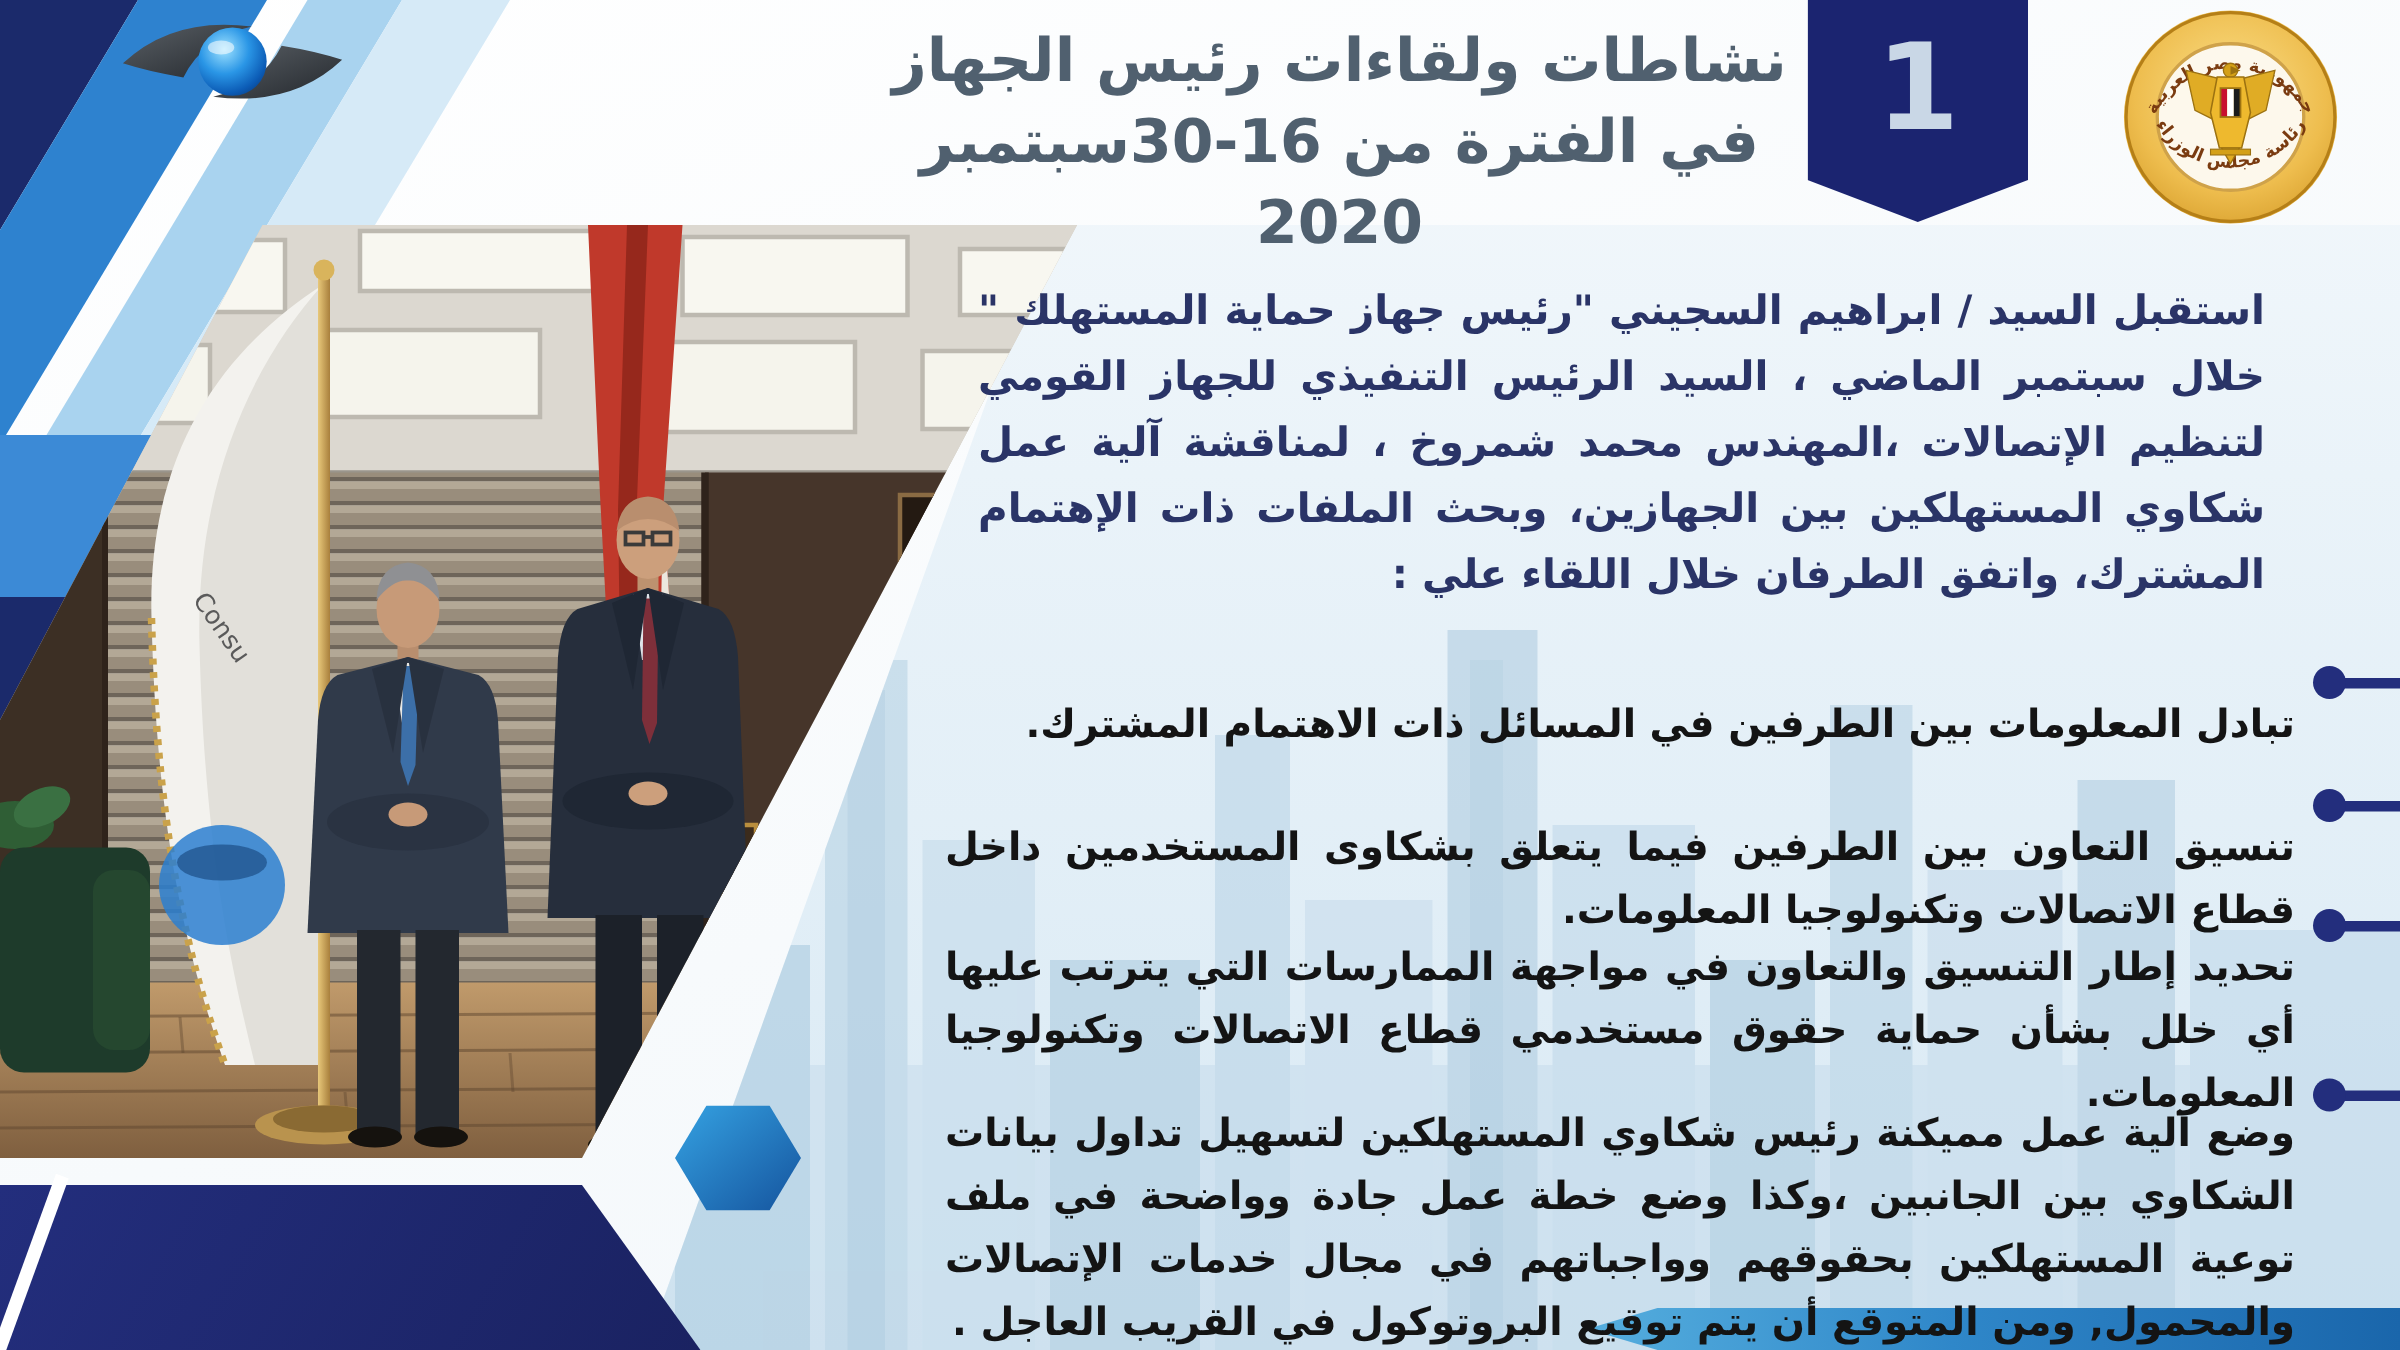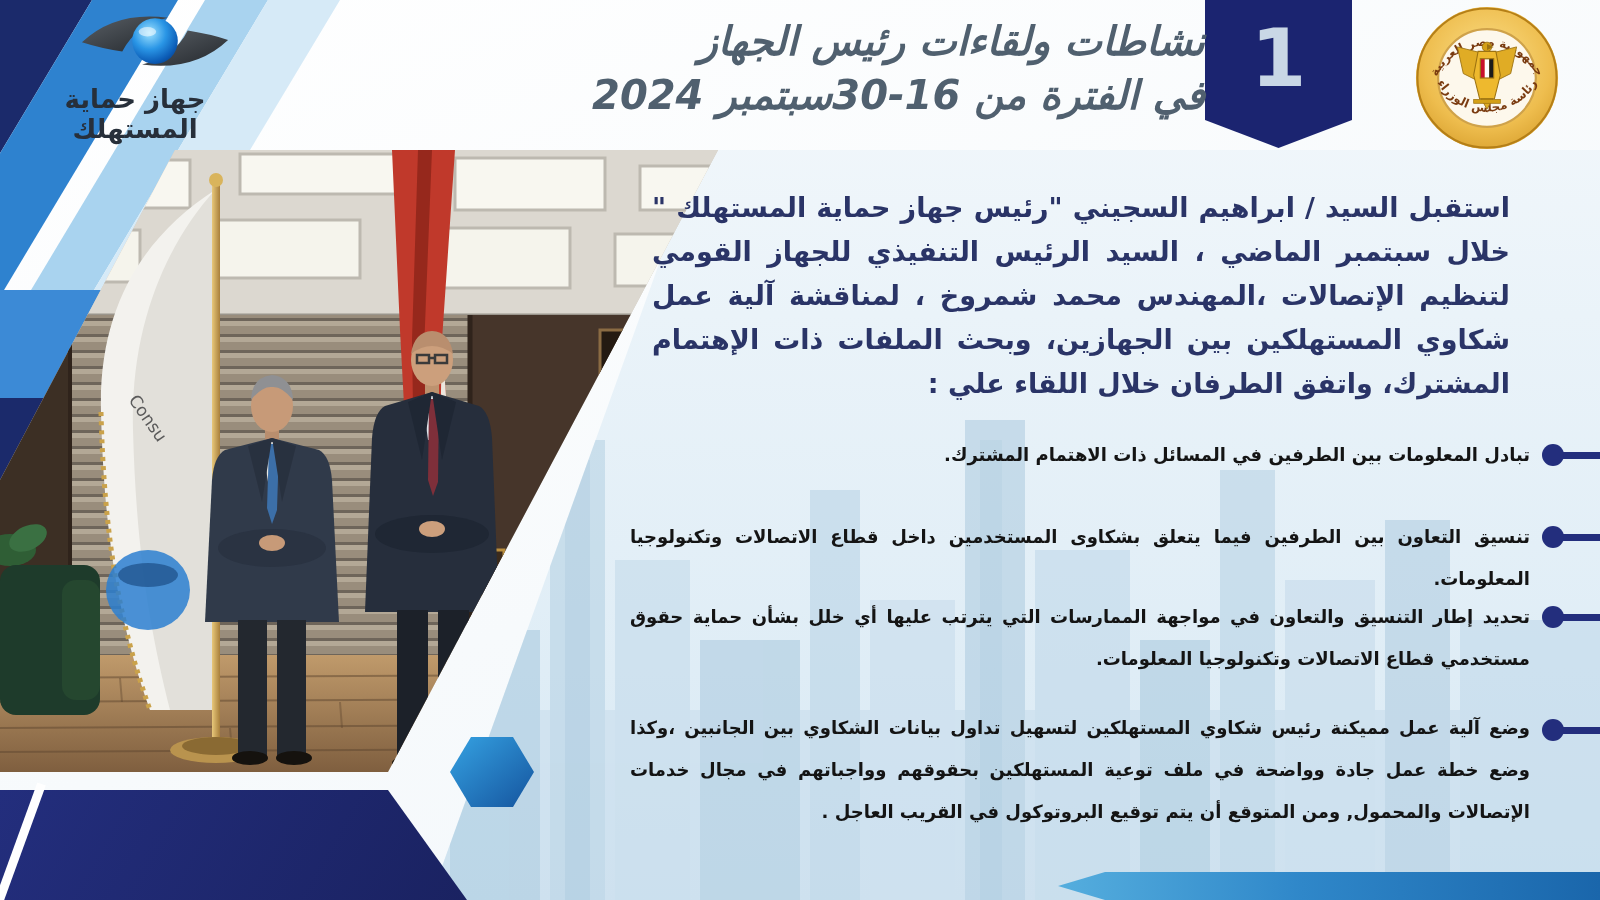--- a/index.html
+++ b/index.html
@@ -40,35 +40,35 @@
     background:linear-gradient(90deg,#55aede 0%,#2f87c9 45%,#1a66ab 100%);
     clip-path:polygon(47px 0px,542px 0px,542px 28px,47px 28px,0px 14px);}
   
   .badge{
     left:1205px;top:0;width:147px;height:148px;background:#1b2470;
     clip-path:polygon(0 0,100% 0,100% 120px,50% 148px,0 120px);
     display:flex;align-items:flex-start;justify-content:center;
   }
   .badge span{color:#c9d7e6;font-size:80px;font-weight:bold;line-height:118px;}
   .title{
-    left:545px;top:14px;width:660px;direction:rtl;
-    color:#50606f;font-weight:bold;font-size:40px;line-height:54px;font-style:italic;
+    left:563px;top:14px;width:660px;text-align:center;direction:rtl;
+    color:#50606f;font-weight:bold;font-size:40px;line-height:54px;
   }
   .logo-eye{left:55px;top:6px;width:200px;height:76px;}
   .logo-text{left:0px;top:84px;width:270px;text-align:center;direction:rtl;
     color:#272f3a;font-size:26px;font-weight:bold;letter-spacing:.5px;}
   .emblem{left:1413px;top:4px;width:148px;height:148px;}
   
   .intro{
     left:652px;top:186px;width:858px;direction:rtl;text-align:justify;
     color:#2a3467;font-weight:bold;font-size:27px;line-height:44px;
   }
   .bullet-text{
     position:absolute;left:630px;right:70px;direction:rtl;text-align:justify;
-    color:#141414;font-weight:bold;font-size:18px;line-height:42px;
+    color:#141414;font-weight:bold;font-size:26px;line-height:42px;margin-top:28px;
   }
   .b1{top:434px;} .b2{top:516px;} .b3{top:596px;} .b4{top:707px;}
   .bullet-marker{position:absolute;right:0;width:58px;height:22px;}
   .bullet-marker .line{position:absolute;left:10px;right:0;top:8px;height:7px;background:#232e7d;}
   .bullet-marker .dot{position:absolute;left:0;top:0;width:22px;height:22px;border-radius:50%;background:#232e7d;}
   .m1{top:444px;} .m2{top:526px;} .m3{top:606px;} .m4{top:719px;}
 </style>
 </head>
 <body>
 
@@ -239,42 +239,41 @@
     </svg>
   </div>
   <div class="abs ribbon"></div>
 
   <div class="abs badge">
     <span>1</span>
   </div>
 
   <div class="abs title">
     <div>نشاطات ولقاءات رئيس الجهاز</div>
-    <div>في الفترة من 16-30سبتمبر 2024</div>
+    <div>في الفترة من 16-30سبتمبر 2020</div>
   </div>
 
   <svg class="abs logo-eye" viewBox="0 0 260 130">
     <defs>
       <radialGradient id="eyeBall" cx=".38" cy=".32" r=".8">
         <stop offset="0" stop-color="#9fe2ff"></stop>
           <stop offset=".45" stop-color="#2a96e6"></stop>
         <stop offset=".8" stop-color="#0c5cb6"></stop>
           <stop offset="1" stop-color="#083f86"></stop>
       </radialGradient>
       <linearGradient id="wingG" x1="0" y1="0" x2="1" y2="1">
         <stop offset="0" stop-color="#5a6066"></stop>
           <stop offset="1" stop-color="#23272c"></stop>
       </linearGradient>
     </defs>
     <path d="M5,62 Q62,8 152,20 Q97,32 74,78 Q36,72 5,62 Z" fill="url(#wingG)"></path>
     <path d="M255,58 Q198,112 108,100 Q163,88 186,42 Q224,48 255,58 Z" fill="url(#wingG)"></path>
     <circle cx="130" cy="60" r="39" fill="url(#eyeBall)"></circle>
     <ellipse cx="117" cy="44" rx="15" ry="8" fill="#ffffff" opacity=".55"></ellipse>
   </svg>
-  <div class="abs logo-text">جهاز حماية المستهلك</div>
 
   <svg class="abs emblem" viewBox="0 0 100 100">
     <defs>
       <radialGradient id="goldG" cx=".5" cy=".4" r=".75">
         <stop offset="0" stop-color="#fbe08a"></stop>
           <stop offset=".6" stop-color="#eebd4e"></stop>
           <stop offset="1" stop-color="#cf9420"></stop>
       </radialGradient>
     </defs>
     <circle cx="50" cy="50" r="48" fill="url(#goldG)"></circle>

